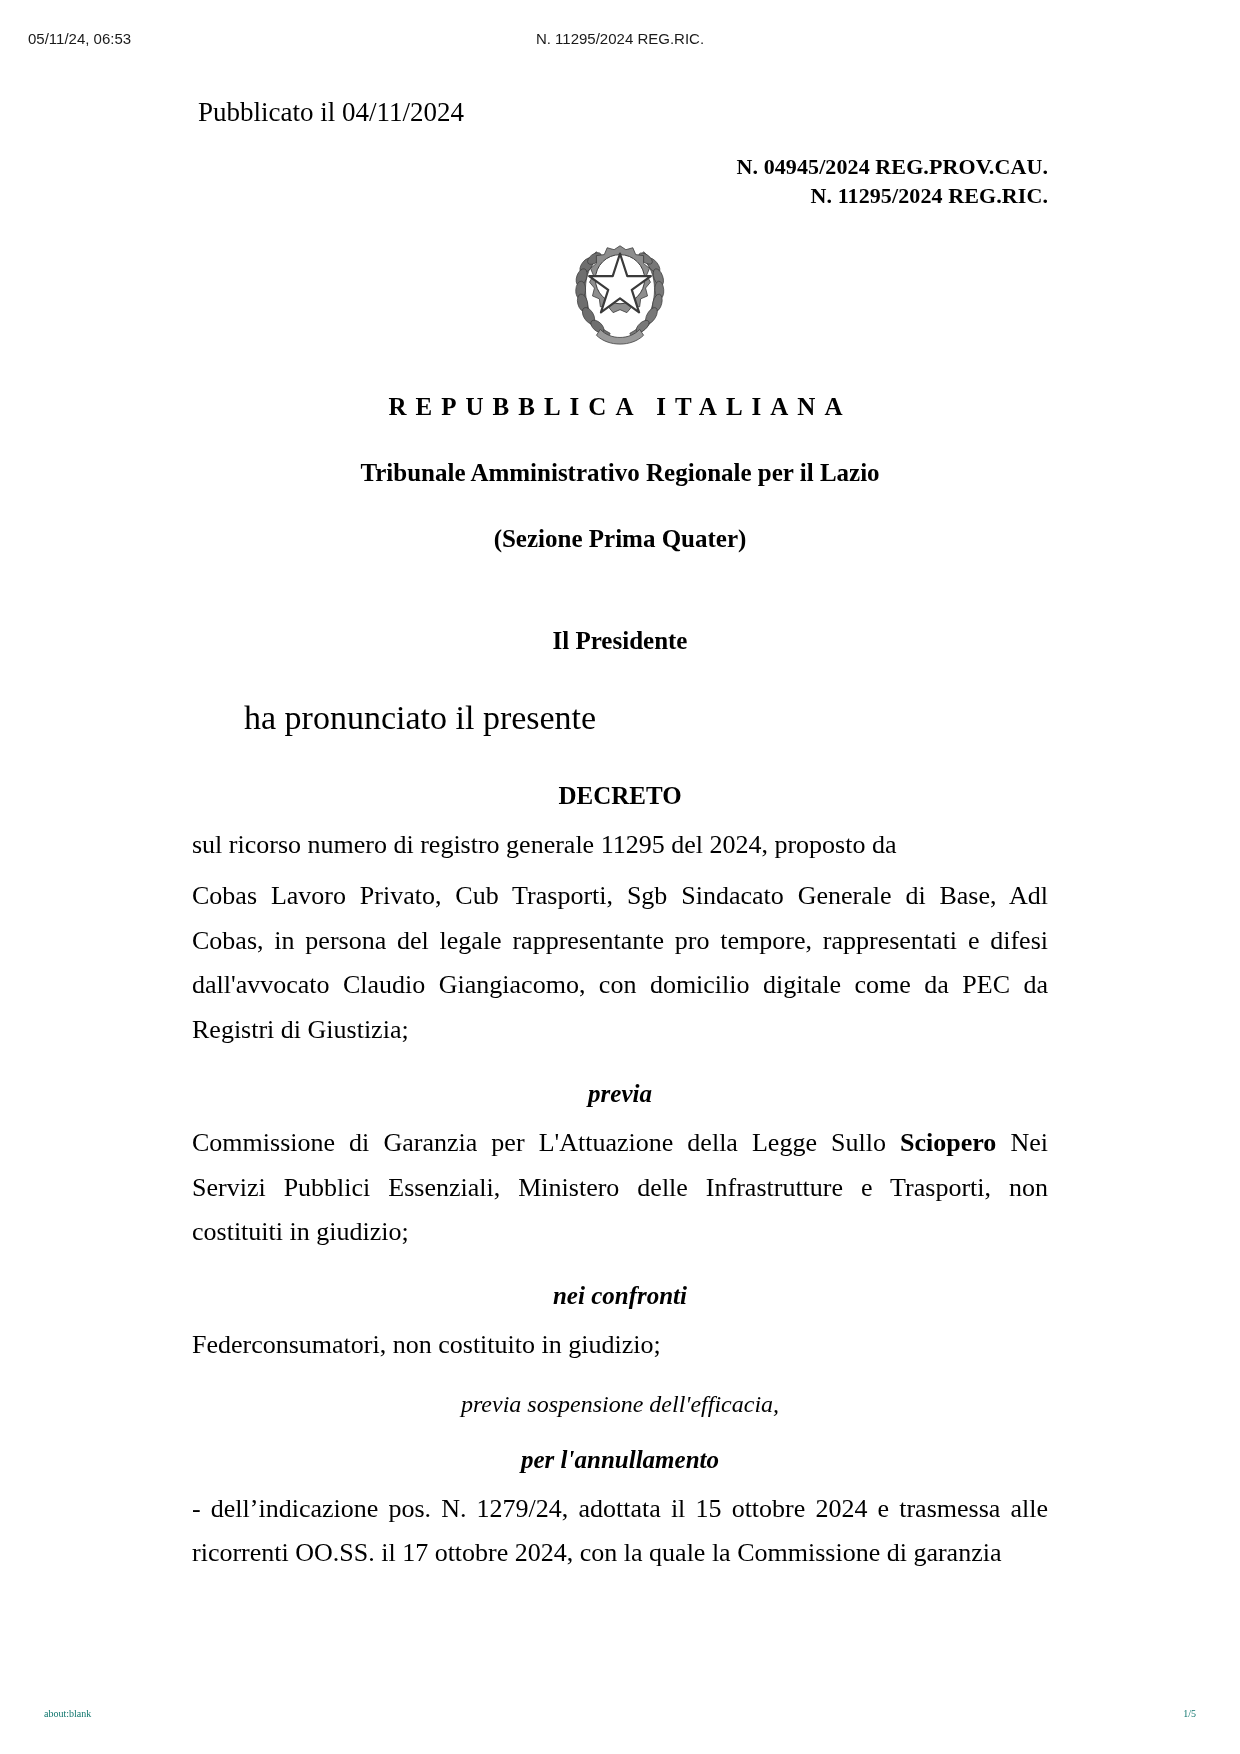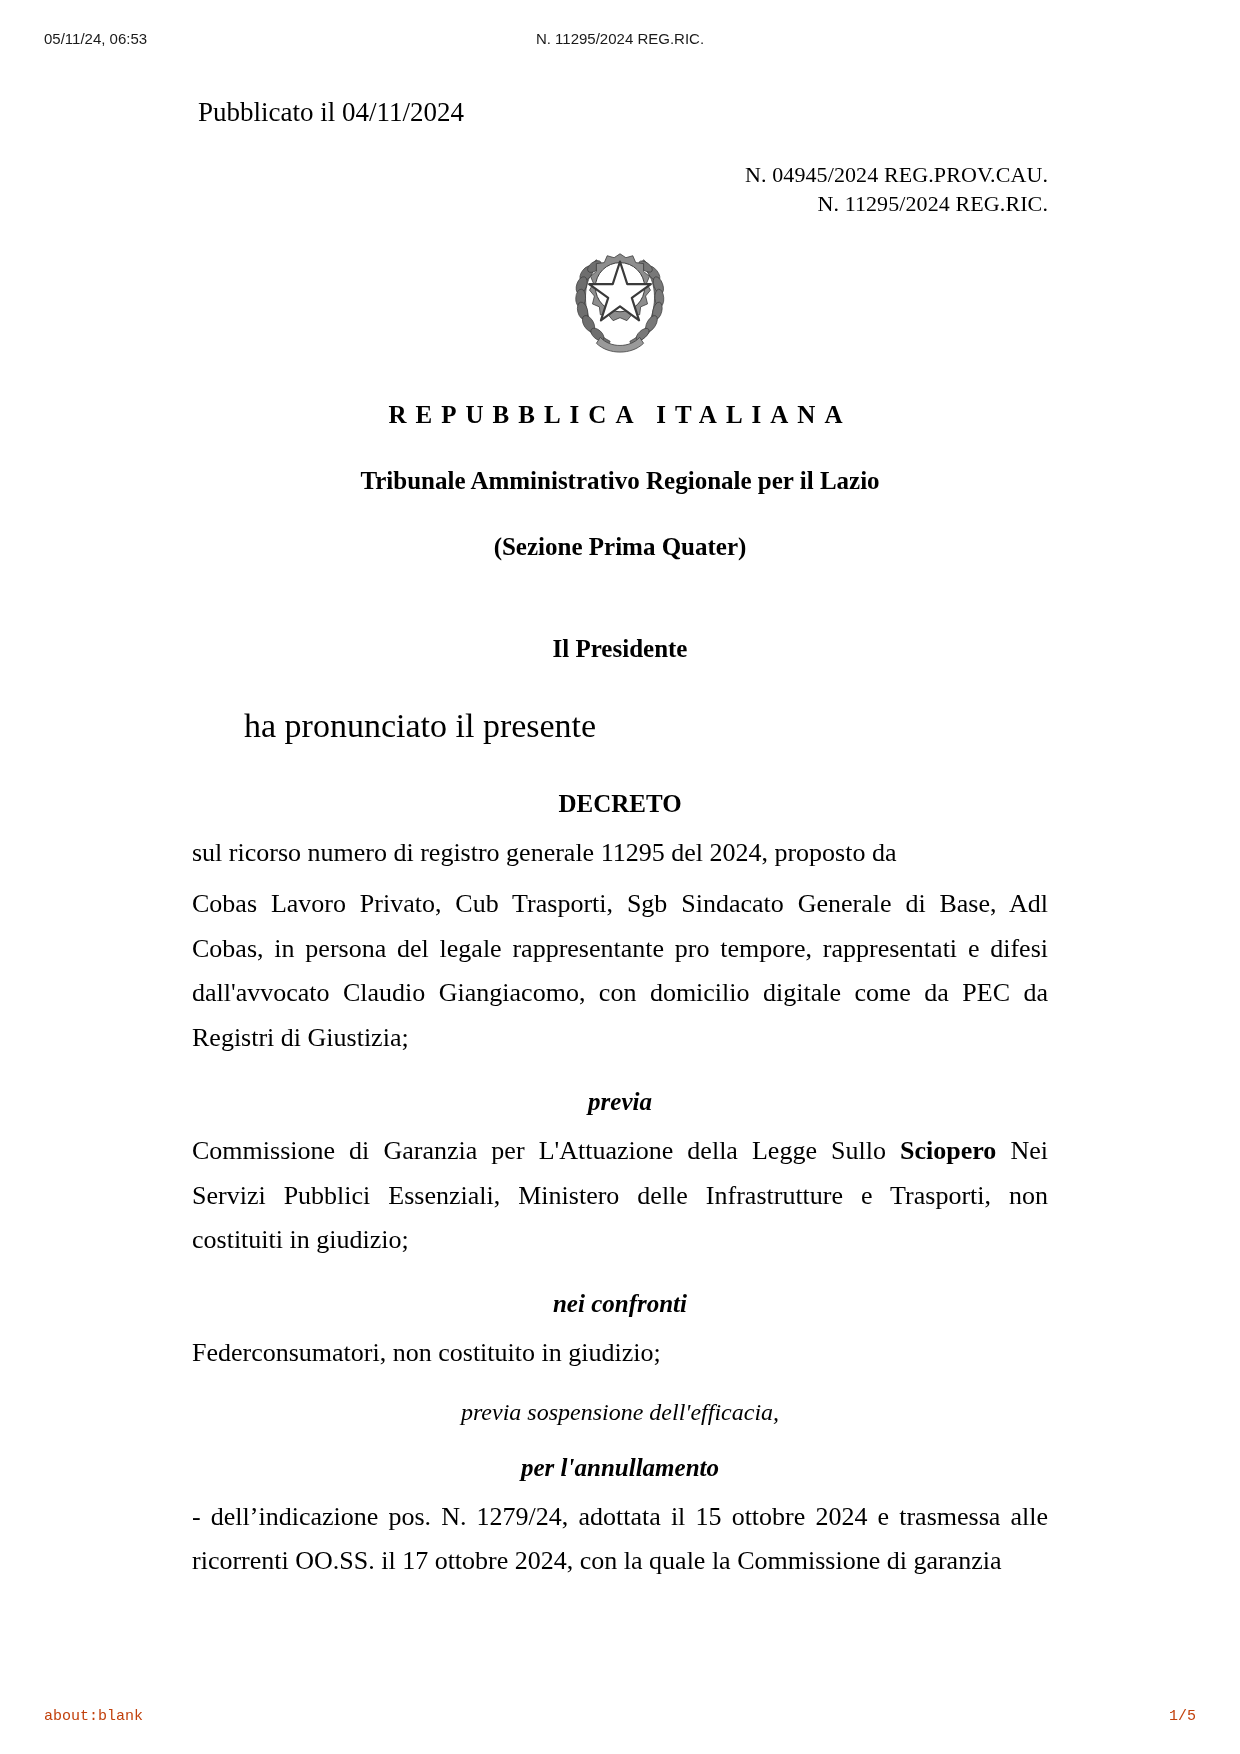--- a/index.html
+++ b/index.html
@@ -22,41 +22,41 @@
     top: 30px;
     left: 0;
     width: 1240px;
     height: 22px;
     font-family: "Liberation Sans", sans-serif;
     font-size: 15px;
     color: #1a1a1a;
   }
   .print-header .ph-left {
     position: absolute;
-    left: 44px;
+    left: 28px;
     top: 0;
     white-space: nowrap;
   }
   .print-header .ph-center {
     position: absolute;
     left: 0;
     top: 0;
     width: 1240px;
     text-align: center;
     white-space: nowrap;
   }
   .print-footer {
     position: absolute;
     bottom: 24px;
     left: 0;
     width: 1240px;
     height: 22px;
-    font-family: Liberation Mono, monospace;
-    font-size: 15px;
-    color: #c2410c;
+    font-family: Liberation Serif, serif;
+    font-size: 10px;
+    color: #0f766e;
   }
   .print-footer .pf-left {
     position: absolute;
     left: 44px;
     top: 0;
   }
   .print-footer .pf-right {
     position: absolute;
     right: 44px;
     top: 0;
@@ -77,24 +77,24 @@
 
   .pub-line {
     font-size: 27px;
     line-height: 1.2;
     margin: 0 0 6px 0;
     padding-left: 6px;
   }
 
   .ref-block {
     text-align: right;
-    font-weight: normal;
+    font-weight: bold;
     font-size: 22px;
     line-height: 1.32;
-    margin: 32px 0 0 0;
+    margin: 24px 0 0 0;
     letter-spacing: 0.1px;
   }
   .ref-block div { white-space: nowrap; }
 
   
   .emblem-wrap {
     text-align: center;
     margin: 22px 0 0 0;
   }
   .emblem {

